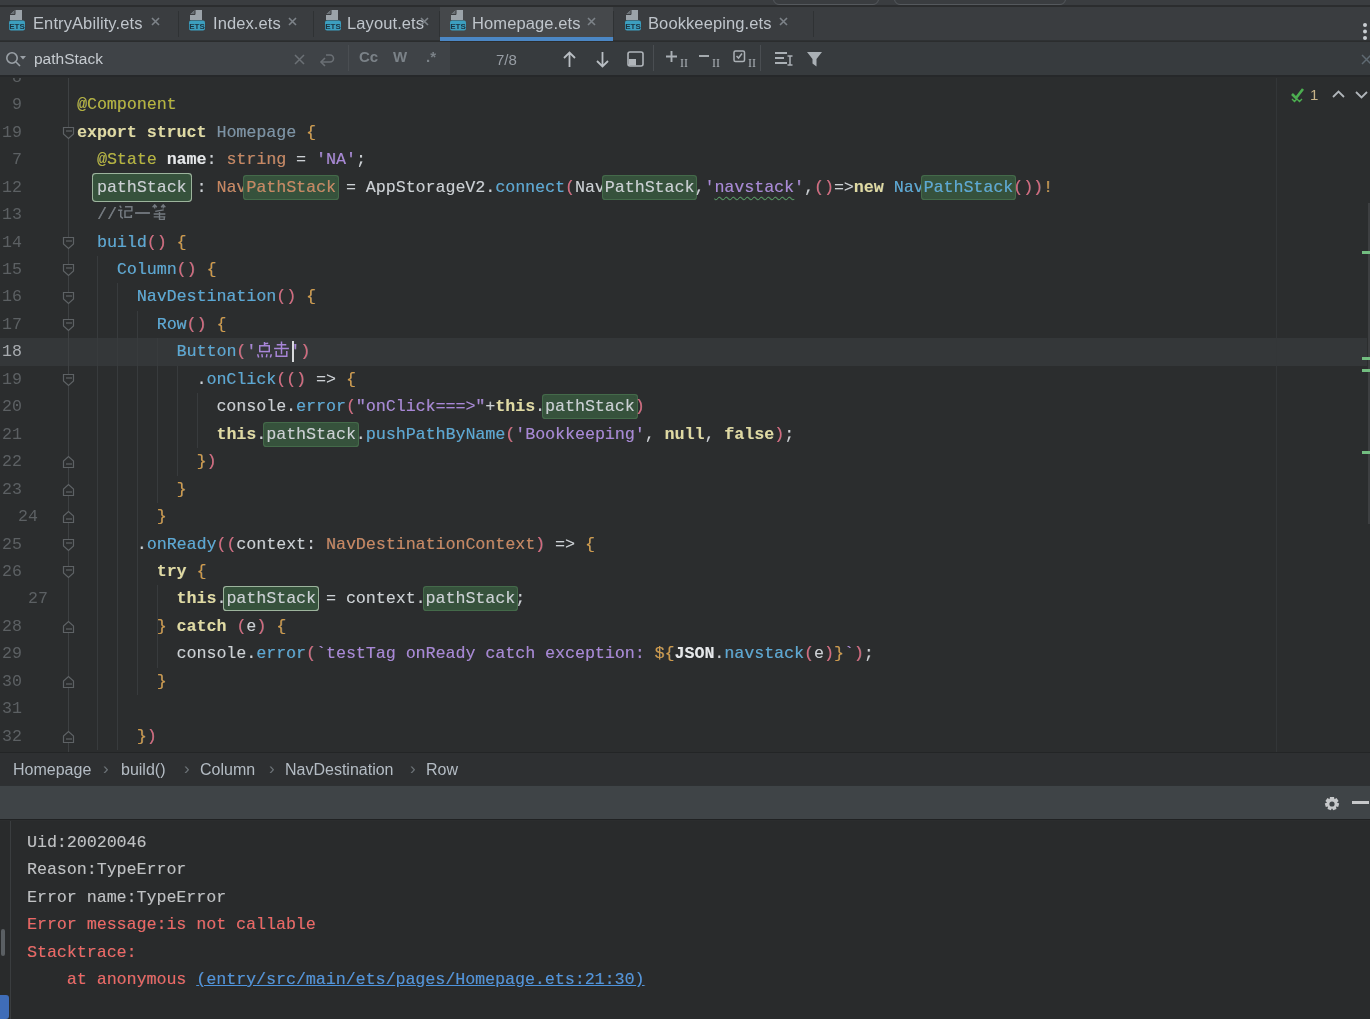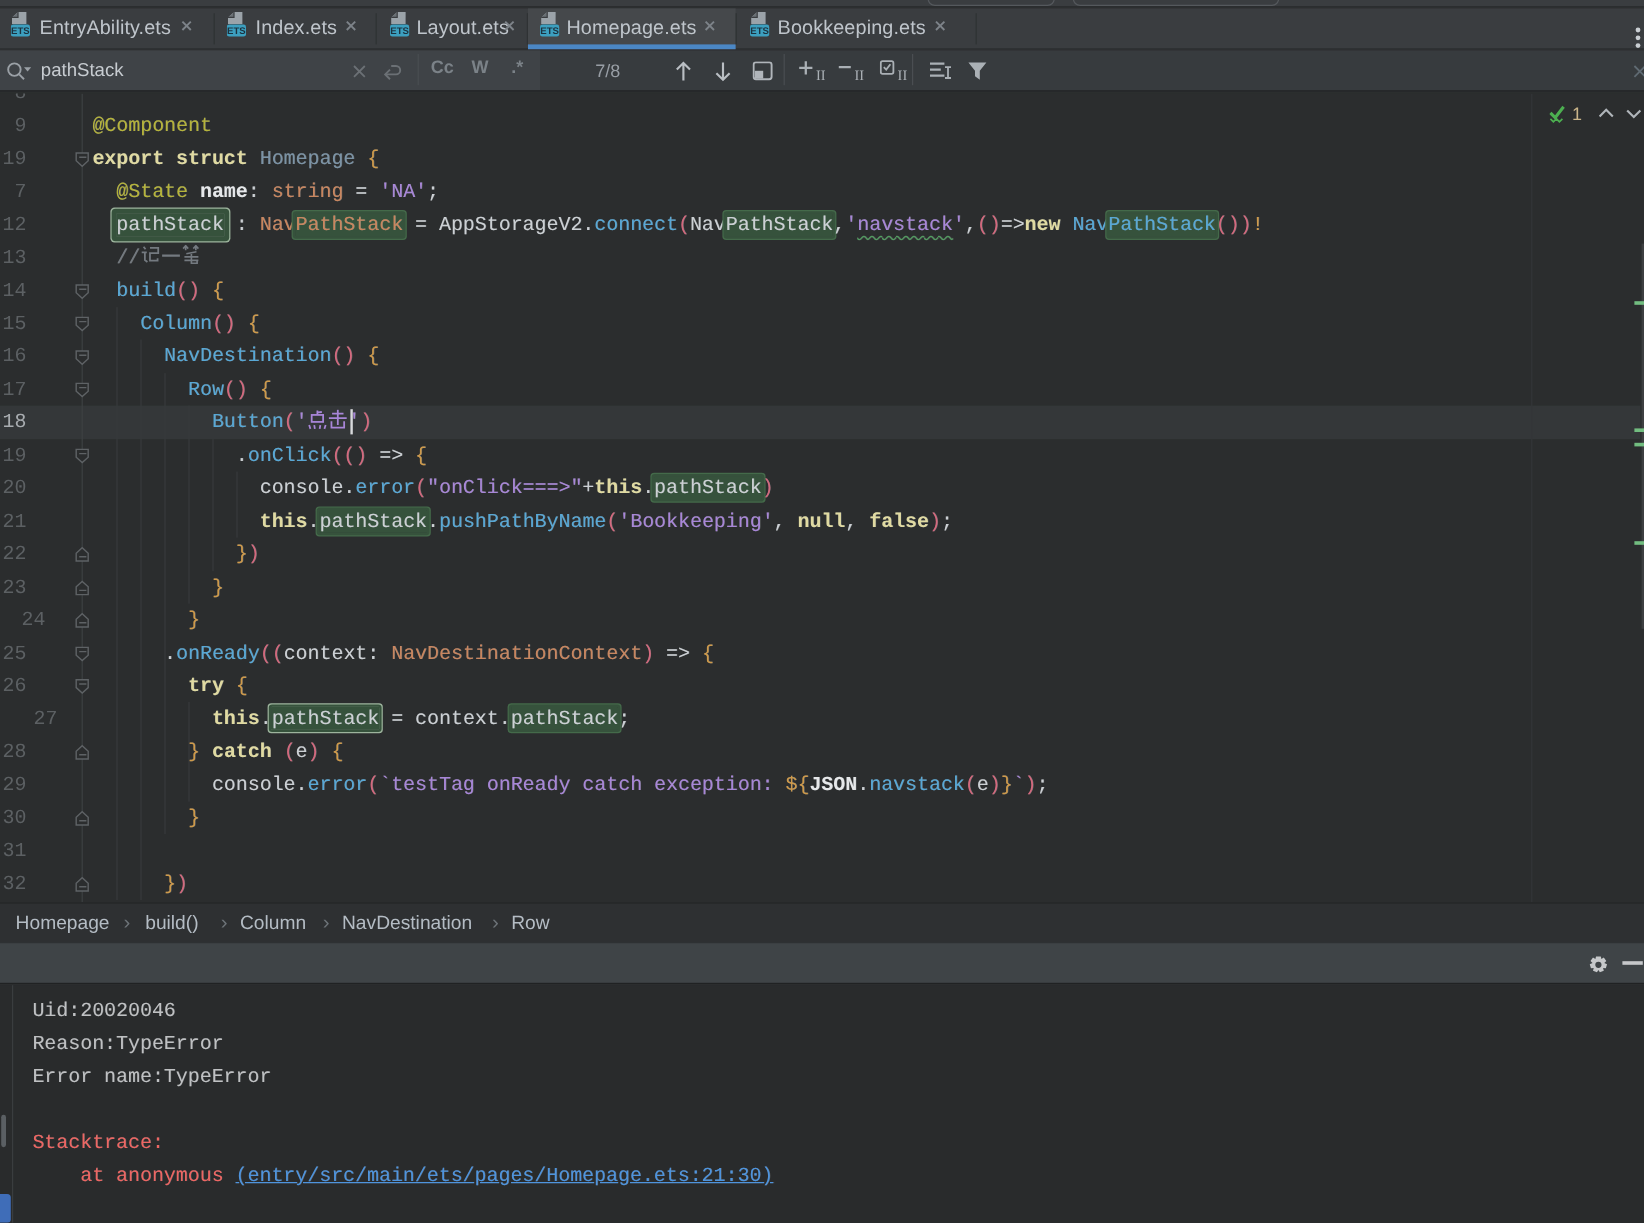--- a/index.html
+++ b/index.html
@@ -364,19 +364,20 @@
         <path d="M9,2 m-2,0 h4 l0.5,2.2 l2,-1.2 l2.1,2.9 l-1.7,1.6 l2.3,1 l-1,3.4 l-2.3,-0.3 l0.6,2.3 l-3.3,1.4 l-1.2,-2 l-1.2,2 l-3.3,-1.4 l0.6,-2.3 l-2.3,0.3 l-1,-3.4 l2.3,-1 l-1.7,-1.6 l2.1,-2.9 l2,1.2 z"></path>
       </g>
       <circle cx="9" cy="9" r="2.6" fill="#3f4447"></circle>
     </svg>
     <div style="position:absolute; left:1352px; top:15px; width:17px; height:3px; background:#c6c8ca;"></div>
   </div>
   <div class="abs" id="console">
     <div class="con" style="top:7.8px;"><span>Uid:20020046</span></div>
     <div class="con" style="top:35.2px;"><span>Reason:TypeError</span></div>
     <div class="con" style="top:62.7px;"><span>Error name:TypeError</span></div>
+    <div class="con" style="top:90.1px;"><span class="red">Error message:is not callable</span></div>
     <div class="con" style="top:117.6px;"><span class="red">Stacktrace:</span></div>
     <div class="con" style="top:145.0px;"><span class="red">    at anonymous </span><span class="lnk">(entry/src/main/ets/pages/Homepage.ets:21:30)</span></div>
     <div style="position:absolute; left:1px; top:108px; width:4px; height:27px; background:#5a5f63; border-radius:2px;"></div>
     <div style="position:absolute; left:-3px; top:174px; width:12px; height:24px; background:#3f6db8; border-radius:3px;"></div>
     <div style="position:absolute; left:10px; top:0px; width:1px; height:198px; background:#3a3d3f;"></div>
   </div>
 </div>
 
 </body></html>

